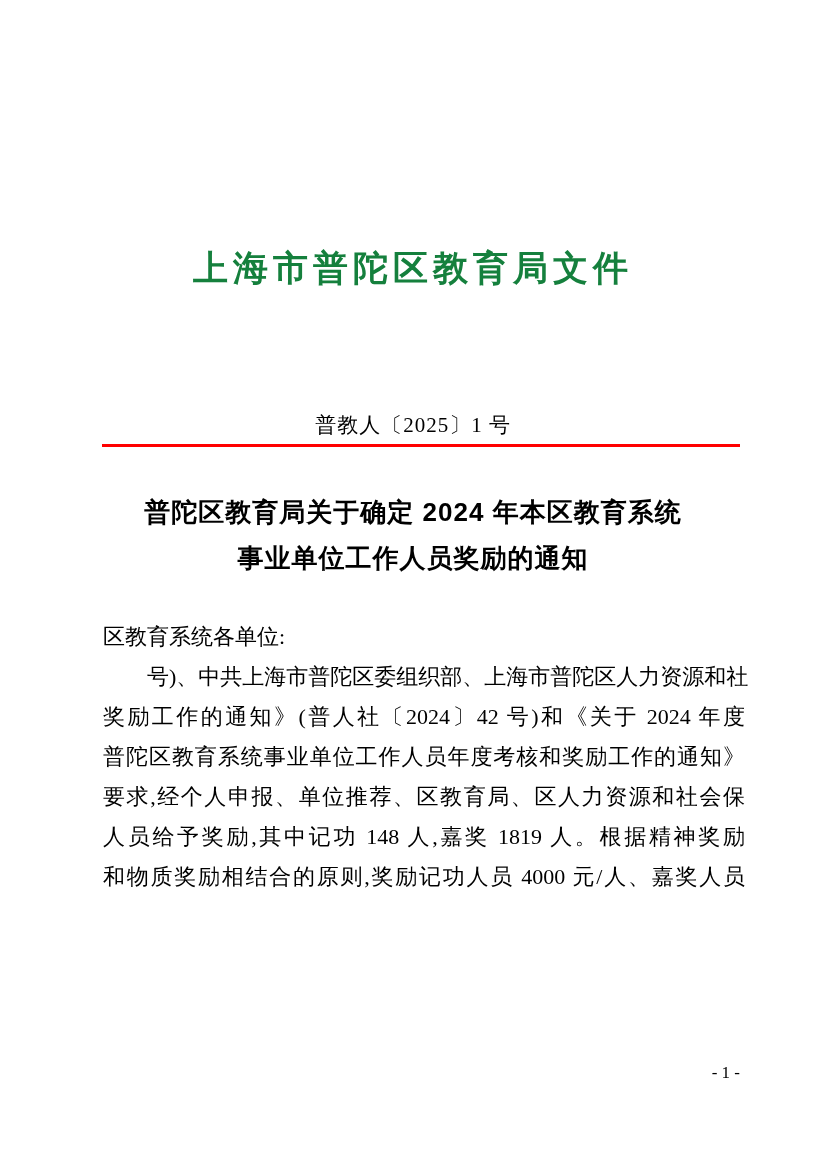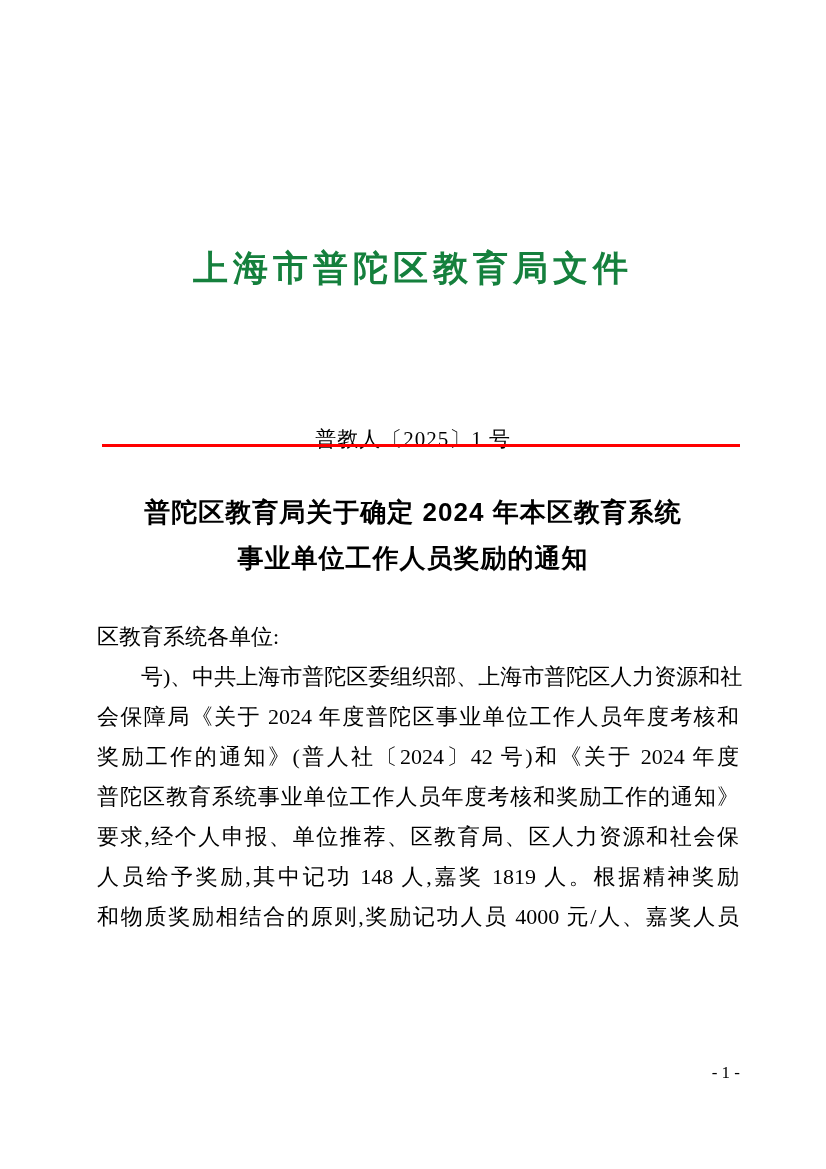--- a/index.html
+++ b/index.html
@@ -26,21 +26,21 @@
     color: #15803d;
     font-family: "Liberation Sans", "DejaVu Sans", sans-serif;
     font-weight: bold;
     font-size: 35px;
     line-height: 1.15;
     letter-spacing: 5px;
     white-space: nowrap;
   }
   .doc-number {
     position: absolute;
-    top: 426px;
+    top: 412px;
     left: 0;
     width: 100%;
     text-align: center;
     font-size: 21px;
     line-height: 27px;
     letter-spacing: 1px;
   }
   .red-line {
     position: absolute;
     top: 444px;
@@ -57,21 +57,21 @@
     text-align: center;
     font-family: "Liberation Sans", "DejaVu Sans", sans-serif;
     font-weight: bold;
     font-size: 26px;
     line-height: 46px;
     letter-spacing: 1px;
   }
   .body-text {
     position: absolute;
     top: 617px;
-    left: 97px;
+    left: 103px;
     width: 642px;
     font-size: 22px;
     line-height: 40px;
   }
   .salutation {
     text-align: left;
   }
   .body-line {
     text-align: justify;
     text-align-last: justify;
@@ -103,21 +103,20 @@
 
   <div class="notice-title">
     <div>普陀区教育局关于确定 2024 年本区教育系统</div>
     <div>事业单位工作人员奖励的通知</div>
   </div>
 
   <div class="body-text">
     <div class="salutation">区教育系统各单位:</div>
     <div class="para-lines">
         <div class="body-line">号)、中共上海市普陀区委组织部、上海市普陀区人力资源和社</div>
-        <div class="body-line">会保障局《关于 2024 年度普陀区事业单位工作人员年度考核和</div>
         <div class="body-line">奖励工作的通知》(普人社〔2024〕42 号)和《关于 2024 年度</div>
         <div class="body-line">普陀区教育系统事业单位工作人员年度考核和奖励工作的通知》</div>
         <div class="body-line">要求,经个人申报、单位推荐、区教育局、区人力资源和社会保</div>
         <div class="body-line">人员给予奖励,其中记功 148 人,嘉奖 1819 人。根据精神奖励</div>
         <div class="body-line">和物质奖励相结合的原则,奖励记功人员 4000 元/人、嘉奖人员</div>
       </div>
   </div>
 
   <div class="page-number">- 1 -</div>
 

